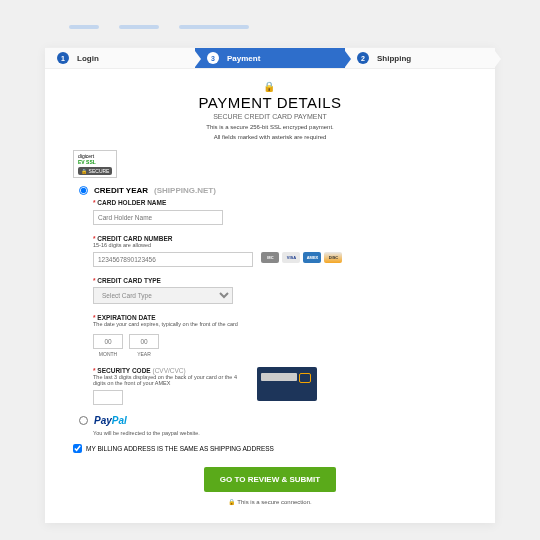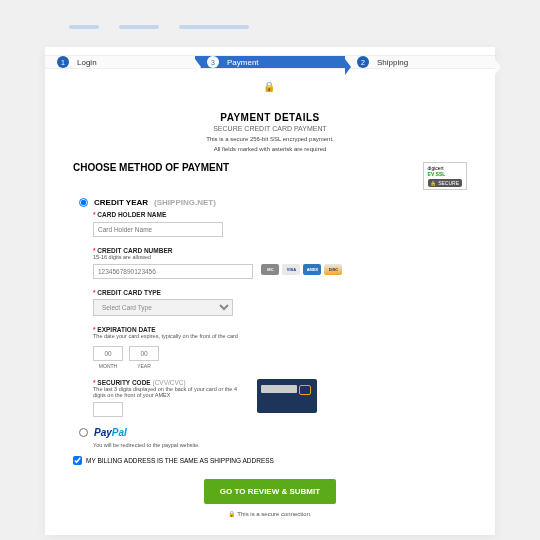--- a/index.html
+++ b/index.html
@@ -1,31 +1,31 @@
 <!DOCTYPE html>
 <html><head>
 <meta charset="utf-8">
 <style>
   * { box-sizing: border-box; margin: 0; padding: 0; }
   body { width: 540px; height: 540px; background: #f0f0f0; font-family: Arial, Helvetica, sans-serif; overflow: hidden; display: flex; align-items: center; justify-content: center; }
   .page { width: 450px; height: 490px; background: #f0f0f0; transform: scale(1); position: relative; }
   .card { background: #fff; width: 450px; margin: 0 auto; box-shadow: 0 2px 10px rgba(0,0,0,0.06); }
   .topbar { height: 10px; display: flex; gap: 20px; padding: 0 24px; margin-bottom: 12px; }
   .topbar div { height: 4px; background: #c3d6ee; border-radius: 2px; }
-  .steps { display: flex; height: 22px; font-size: 8px; font-weight: normal; align-items: flex-end; }
+  .steps { display: flex; height: 22px; font-size: 8px; font-weight: bold; }
   .step { position: relative; flex: 1; display: flex; align-items: center; background: #fafafa; color: #333; border-top: 1px solid #eee; border-bottom: 1px solid #eee; }
   .step-num { width: 12px; height: 12px; border-radius: 50%; background: #1f5fb8; color: #fff; display: flex; align-items: center; justify-content: center; font-size: 7px; margin: 0 8px 0 12px; }
   .step.active { background: #2e6ecb; color: #fff; }
   .step.active .step-num { background: #fff; color: #2e6ecb; }
   .arrow { position: absolute; right: -6px; top: 3px; width: 0; height: 0; border-top: 8px solid transparent; border-bottom: 8px solid transparent; border-left: 6px solid #fafafa; z-index: 2; }
   .step.active .arrow { border-left-color: #2e6ecb; }
   .content { padding: 12px 28px 18px; }
   .center { text-align: center; }
   .lock { font-size: 10px; color: #555; }
-  .title { font-size: 10px; font-weight: bold; letter-spacing: 0.5px; margin-top: 20px; }
+  .title { font-size: 15px; font-weight: normal; letter-spacing: 0.5px; margin-top: 2px; }
   .subtitle { font-size: 7px; color: #666; margin-top: 2px; }
   .note { font-size: 6px; color: #444; margin-top: 4px; }
   .secrow { display: flex; justify-content: space-between; align-items: flex-start; margin-top: 10px; }
   .choose { font-size: 10px; font-weight: bold; }
   .badge { border: 1px solid #ccc; padding: 2px 4px; font-size: 5px; line-height: 1.2; background: #fff; text-align: left; }
   .badge .line2 { color: #1a9b1a; font-weight: bold; }
   .badge .secure { background: #555; color: #fff; padding: 1px 3px; margin-top: 2px; display: inline-block; border-radius: 2px; font-size: 5px; }
   .radiorow { display: flex; align-items: center; gap: 6px; font-size: 8px; font-weight: bold; margin: 8px 0 4px 6px; }
   .radiorow input { width: 9px; height: 9px; }
   .gateway { color: #aaa; font-weight: bold; }
@@ -88,21 +88,20 @@
     <div class="content">
       <div class="center">
         <div class="lock">🔒</div>
         <div class="title">PAYMENT DETAILS</div>
         <div class="subtitle">SECURE CREDIT CARD PAYMENT</div>
         <div class="note">This is a secure 256-bit SSL encryped payment.</div>
         <div class="note">All fields marked with asterisk are required</div>
       </div>
 
       <div class="secrow">
-        <div class="choose">CHOOSE METHOD OF PAYMENT</div>
         <div class="badge">
           <div>digicert</div>
           <div class="line2">EV SSL</div>
           <div class="secure">🔒 SECURE</div>
         </div>
       </div>
 
       <label class="radiorow">
         <input type="radio" checked="" style="">
         <span>CREDIT YEAR</span>

